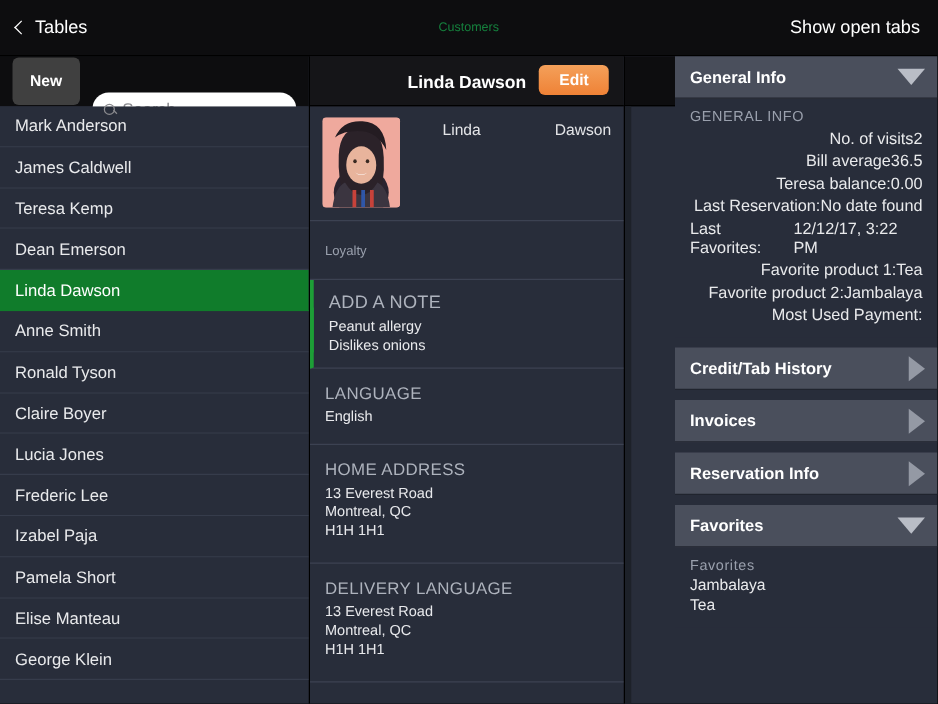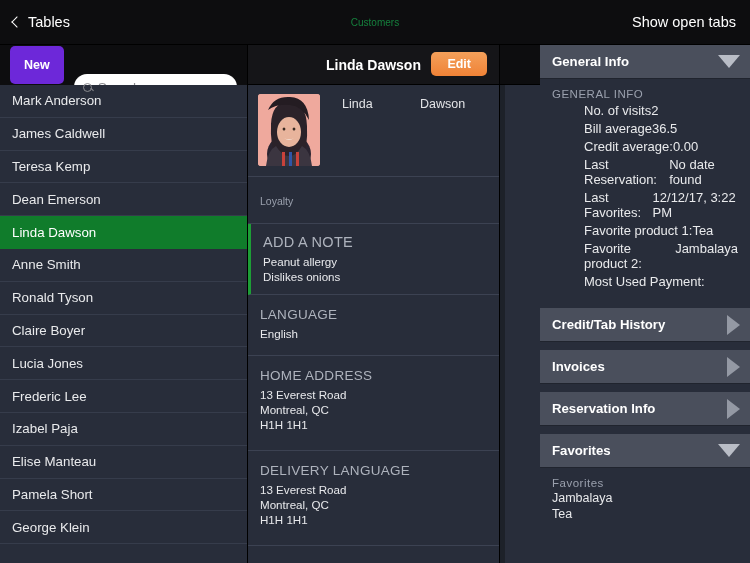--- a/index.html
+++ b/index.html
@@ -35,21 +35,21 @@
   .body{ flex:1; display:flex; min-height:0; }
 
   
   .left{ width:248px; flex:0 0 248px; background:#282d3a; display:flex; flex-direction:column;
          border-right:1px solid #000; min-height:0; }
   .left-toolbar{
     height:40px; flex:0 0 40px; background:#0d0d0f; display:flex; align-items:center;
     padding:0 10px; gap:10px;
   }
   .new-btn{
-    background:#6d28d9; color:#fff; font-size:12.5px; font-weight:bold;
+    background:#404040; color:#fff; font-size:12.5px; font-weight:bold;
     border-radius:5px; padding:12px 14px; cursor:pointer; border:none;
     font-family:"Liberation Sans", sans-serif;
   }
   .search-wrap{
     flex:1; background:#ffffff; border-radius:13px; height:26px;
     display:flex; align-items:center; padding:0 9px; gap:6px; cursor:text;margin-top:44px;
   }
   .mag{ width:9px; height:9px; border:1.4px solid #8a8a8e; border-radius:50%;
         position:relative; flex:0 0 auto; }
   .mag::after{ content:""; position:absolute; width:4px; height:1.4px; background:#8a8a8e;
@@ -77,21 +77,21 @@
     background:linear-gradient(#f4a05a,#ef8236); color:#ffffff; font-size:12.5px; font-weight:bold;
     border-radius:5px; padding:5px 16px; cursor:pointer; border:none;
     font-family:"Liberation Sans", sans-serif;
   }
   .mid-scroll{ flex:1; overflow:hidden; }
   .m-sec{ border-bottom:1px solid #3c4252; position:relative; padding:10px 12px; }
   .m-sec.note{ border-left:3px solid #1d9e36; padding-left:12px; }
   .m-sec.note::before{
     content:""; position:absolute; left:-3px; top:22px; width:3px; height:36px; background:#1d9e36;
   }
-  .photo-row{ display:flex; align-items:flex-start; gap:0; padding:9px 10px 10px 10px;
+  .photo-row{ display:flex; align-items:flex-start; gap:12px; padding:9px 10px 10px 10px;
               border-bottom:1px solid #3c4252; }
   .avatar{
     width:62px; height:72px; background:#efa99d; border-radius:3px; flex:0 0 auto;
     position:relative; overflow:hidden;
   }
   .fname{ color:#e3e4e7; font-size:12.5px; margin-left:22px; margin-top:3px; width:78px; }
   .lname{ color:#e3e4e7; font-size:12.5px; margin-top:3px;text-align:center; }
   .loyalty-sec{ padding:18px 12px 16px 12px; border-bottom:1px solid #3c4252; }
   .loyalty-lbl{ color:#9aa0ad; font-size:10.5px; }
   .sec-title{ color:#aeb3bd; font-size:13.5px; letter-spacing:0.3px; }
@@ -112,21 +112,21 @@
   .tri-down{
     width:0;height:0;border-left:11px solid transparent;border-right:11px solid transparent;
     border-top:13px solid #b9bdc6;
   }
   .tri-right{
     width:0;height:0;border-top:10px solid transparent;border-bottom:10px solid transparent;
     border-left:13px solid #9499a4;
   }
   .r-body{ background:#282d3a; padding:9px 12px 10px 12px; }
   .r-cap{ color:#9aa0ad; font-size:11.5px; letter-spacing:0.5px; margin-bottom:1px; }
-  .kv{ display:flex; justify-content:flex-start; align-items:baseline; padding:1.5px 0;margin-left:32px; }
+  .kv{ display:flex; justify-content:flex-end; align-items:baseline; padding:1.5px 0; }
   .kv .k{ color:#e9eaec; font-size:13px; }
   .kv .v{ color:#e9eaec; font-size:13px; }
   .r-gap{ height:8px; background:#282d3a; }
   .fav-item{ color:#e9eaec; font-size:12.5px; line-height:16px; }
   .dark-strip{ position:absolute; left:0; top:0; bottom:0; width:5px; background:#1d2129; }
 </style>
 </head>
 <body>
 
 <div class="app">
@@ -155,22 +155,22 @@
           <div class="cust-row">James Caldwell</div>
           <div class="cust-row">Teresa Kemp</div>
           <div class="cust-row">Dean Emerson</div>
           <div class="cust-row sel">Linda Dawson</div>
           <div class="cust-row">Anne Smith</div>
           <div class="cust-row">Ronald Tyson</div>
           <div class="cust-row">Claire Boyer</div>
           <div class="cust-row">Lucia Jones</div>
           <div class="cust-row">Frederic Lee</div>
           <div class="cust-row">Izabel Paja</div>
+          <div class="cust-row">Pamela Short</div>
           <div class="cust-row">Elise Manteau</div>
-          <div class="cust-row">Pamela Short</div>
           <div class="cust-row">George Klein</div>
         </div>
     </div>
 
     <div class="mid">
       <div class="mid-head">
         <span class="mid-name">Linda Dawson</span>
         <button class="edit-btn">Edit</button>
       </div>
       <div class="mid-scroll">
@@ -244,21 +244,21 @@
           <div id="gi-rows">
               <div class="kv">
                 <span class="k">No. of visits</span>
                 <span class="v">2</span>
               </div>
               <div class="kv">
                 <span class="k">Bill average</span>
                 <span class="v">36.5</span>
               </div>
               <div class="kv">
-                <span class="k">Credit average:</span>
+                <span class="k">Teresa balance:</span>
                 <span class="v">0.00</span>
               </div>
               <div class="kv">
                 <span class="k">Last Reservation:</span>
                 <span class="v">No date found</span>
               </div>
               <div class="kv">
                 <span class="k">Last Favorites:</span>
                 <span class="v">12/12/17, 3:22 PM</span>
               </div>

